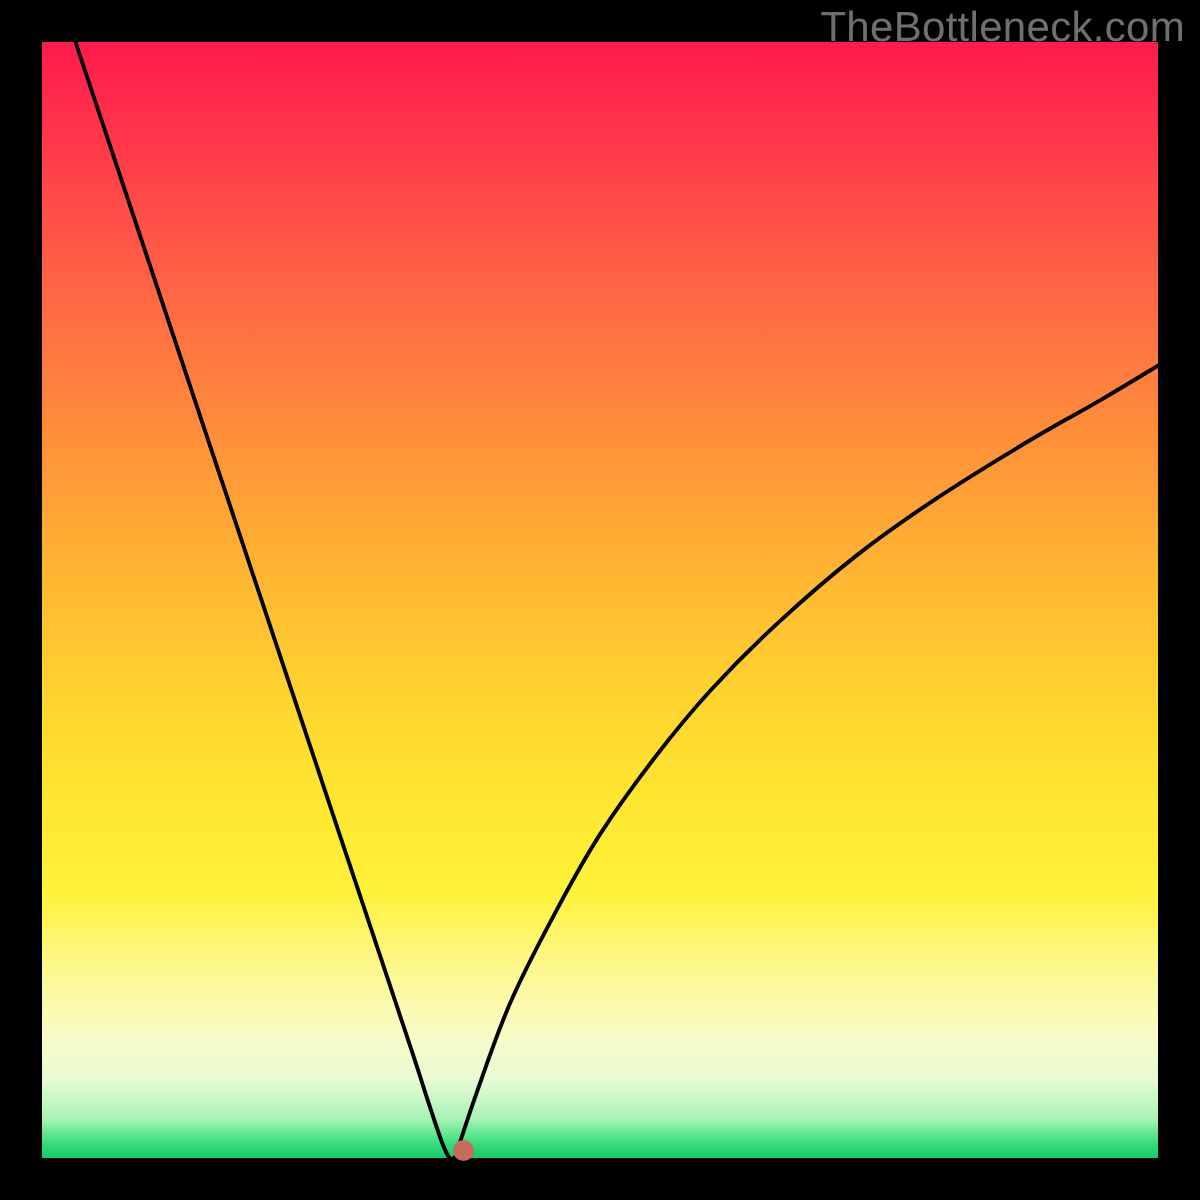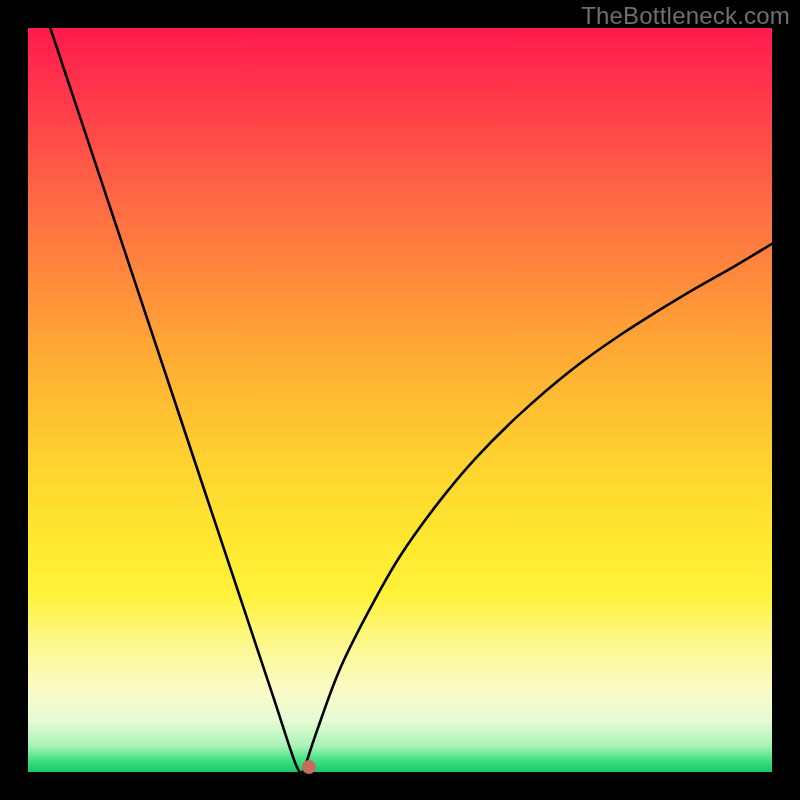--- a/index.html
+++ b/index.html
@@ -49,21 +49,21 @@
     left: 0;
     top: 0;
     width: 744px;
     height: 744px;
   }
   .watermark {
     position: absolute;
     top: 2px;
     right: 10px;
     color: #6f6f6f;
-    font-size: 24px;
+    font-size: 28px;
     font-weight: 500;
     letter-spacing: 0.2px;
     margin-left: 31px;
   }
   .marker {
     position: absolute;
     width: 14px;
     height: 14px;
     border-radius: 50%;
     background: #c76b5c;

